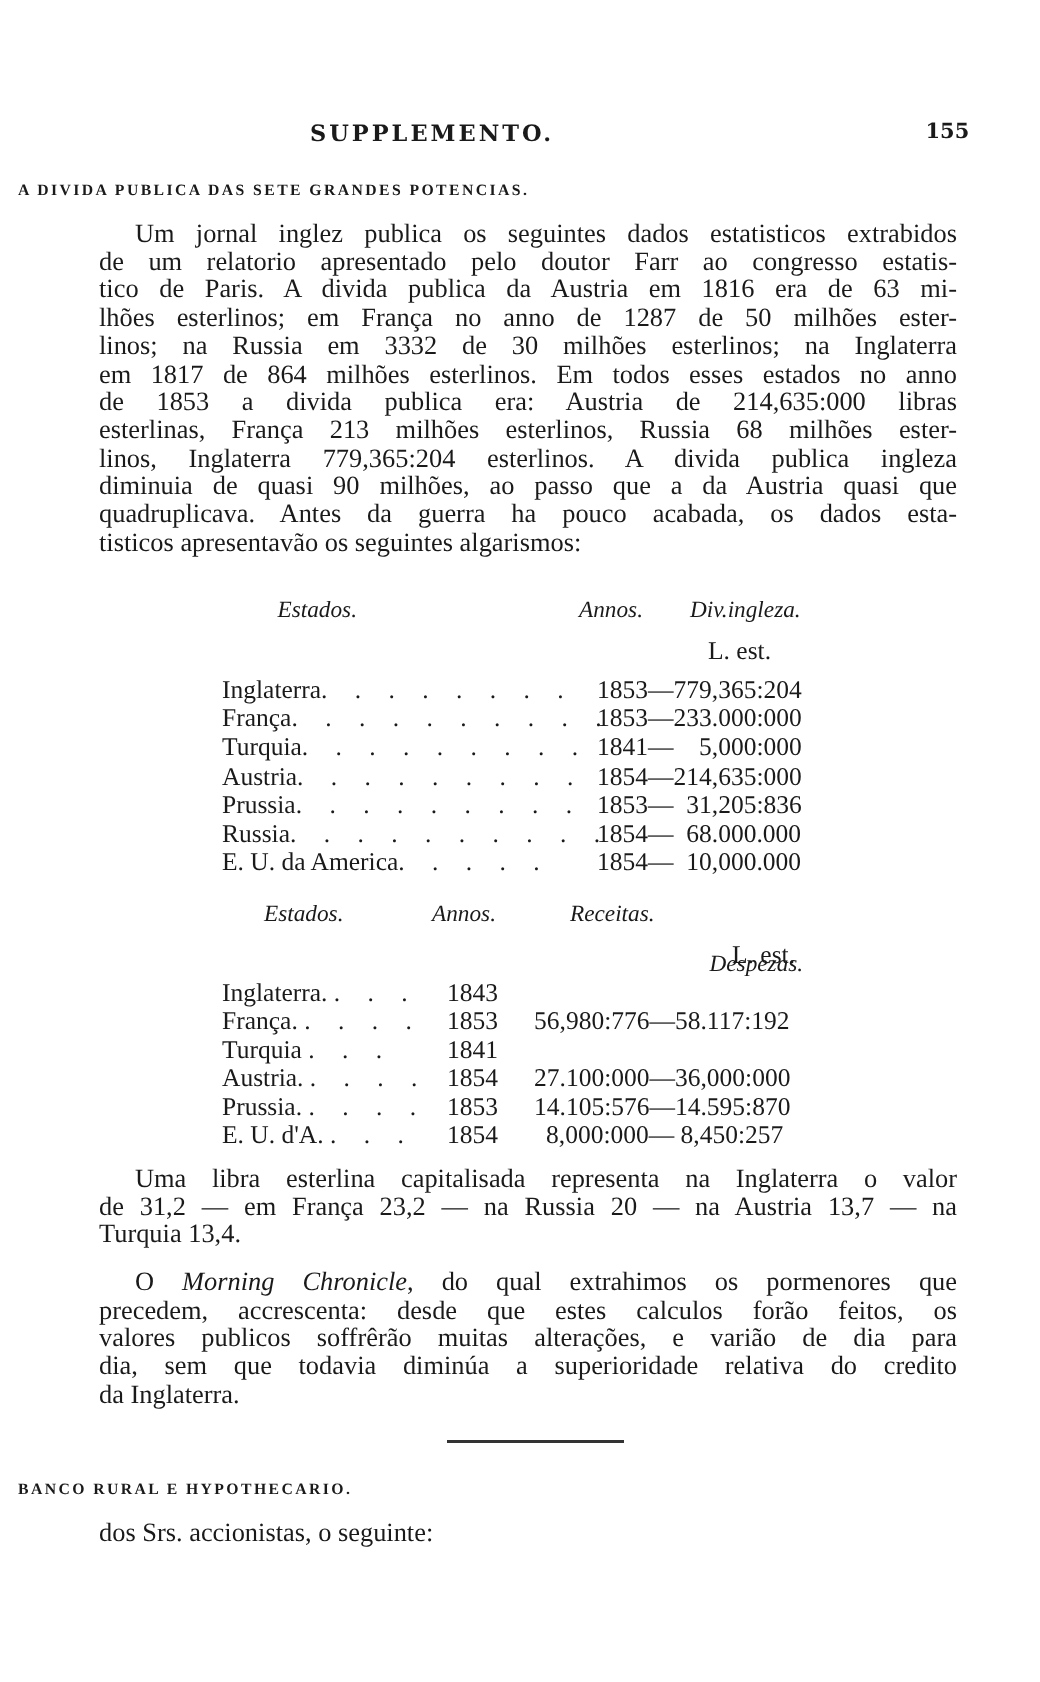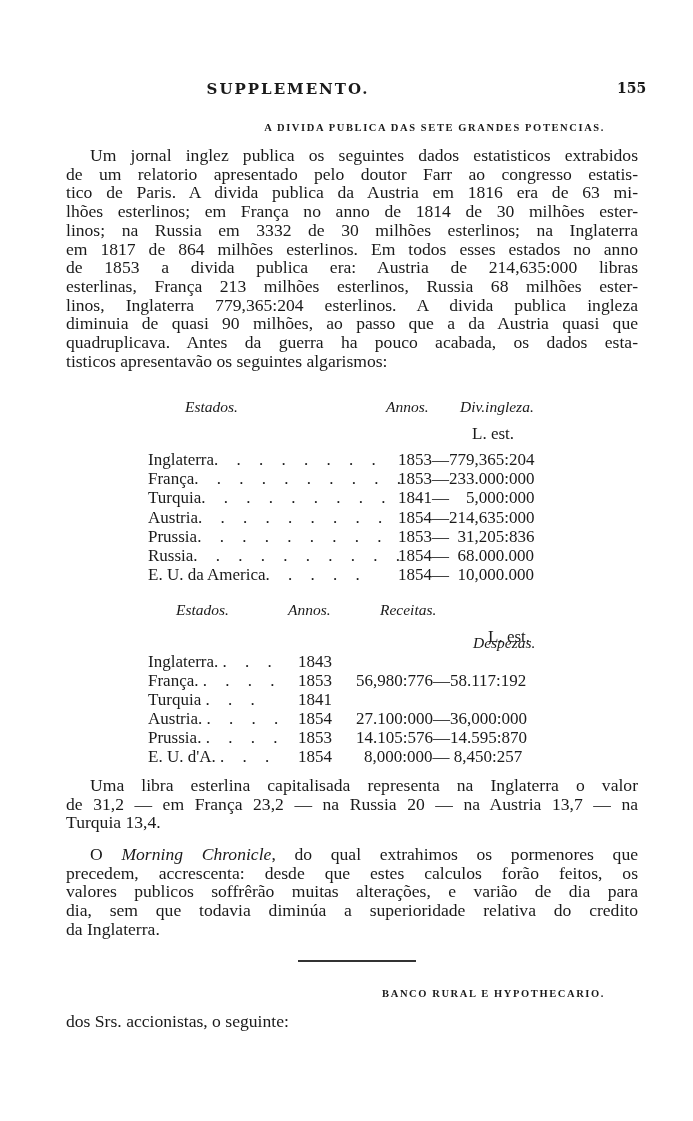--- a/index.html
+++ b/index.html
@@ -9,23 +9,23 @@
     color: #1a1a1a;
   }
   .abs { position: absolute; white-space: nowrap; }
   .running-head {
     left: 0; width: 576px; top: 80px; text-align: center;
     font-family: "DejaVu Serif", serif; font-weight: bold;
     font-size: 15px; letter-spacing: 2px;
   }
   .page-num { left: 617px; top: 80px; font-size: 14px; font-weight: bold; }
   .section-title {
-    left: 0; width: 605px; text-align: right;
+    left: 0; width: 605px; text-align: left;
     font-family: "Liberation Serif", serif; font-weight: bold;
-    font-size: 10.5px; letter-spacing: 1.6px;
+    font-size: 10.5px; letter-spacing: 1.6px; padding-left: 12px;
   }
   .para {
     position: absolute; left: 66px; width: 572px;
     font-family: "Liberation Serif", serif;
     font-size: 17.6px; line-height: 18.7px;
     text-align: justify; text-align-last: left;
   }
   .para .line { display: block; text-align: justify; text-align-last: justify; white-space: nowrap; }
   .para .line.last { text-align-last: left; }
   .para .line.indent { padding-left: 24px; }
@@ -44,21 +44,21 @@
 
 <div class="abs running-head">SUPPLEMENTO.</div>
 <div class="abs page-num">155</div>
 
 <div class="abs section-title" style="top:122px;">A DIVIDA PUBLICA DAS SETE GRANDES POTENCIAS.</div>
 
 <div class="para" style="top:146px;">
   <span class="line indent">Um jornal inglez publica os seguintes dados estatisticos extrabidos</span>
   <span class="line">de um relatorio apresentado pelo doutor Farr ao congresso estatis-</span>
   <span class="line">tico de Paris. A divida publica da Austria em 1816 era de 63 mi-</span>
-  <span class="line">lhões esterlinos; em França no anno de 1814 de 30 milhões ester-</span>
+  <span class="line">lhões esterlinos; em França no anno de 1287 de 50 milhões ester-</span>
   <span class="line">linos; na Russia em 3332 de 30 milhões esterlinos; na Inglaterra</span>
   <span class="line">em 1817 de 864 milhões esterlinos. Em todos esses estados no anno</span>
   <span class="line">de 1853 a divida publica era: Austria de 214,635:000 libras</span>
   <span class="line">esterlinas, França 213 milhões esterlinos, Russia 68 milhões ester-</span>
   <span class="line">linos, Inglaterra 779,365:204 esterlinos. A divida publica ingleza</span>
   <span class="line">diminuia de quasi 90 milhões, ao passo que a da Austria quasi que</span>
   <span class="line">quadruplicava. Antes da guerra ha pouco acabada, os dados esta-</span>
   <span class="line last">tisticos apresentavão os seguintes algarismos:</span>
 </div>
 

